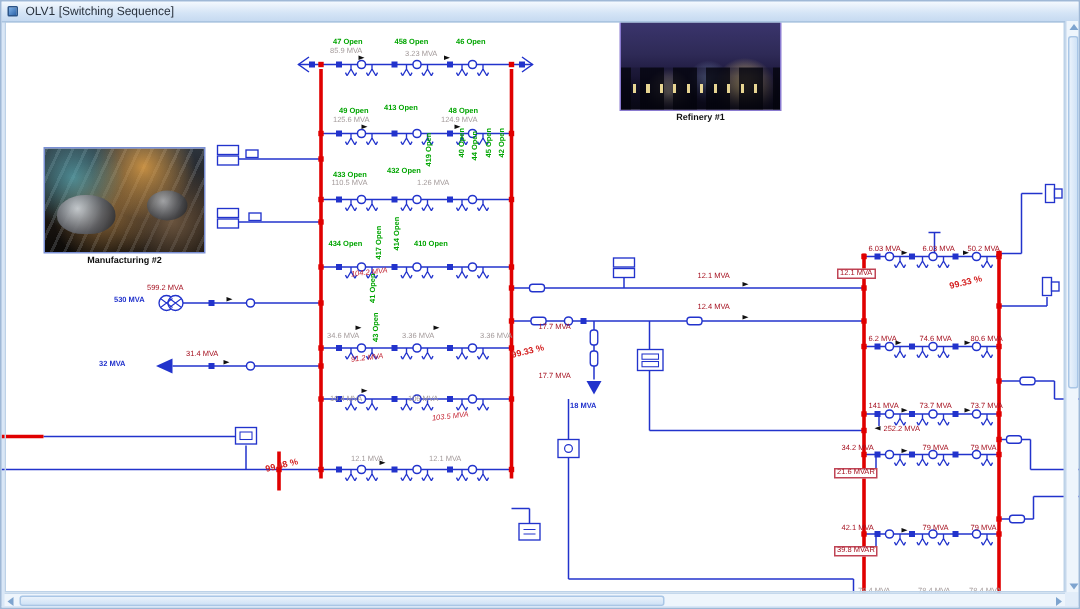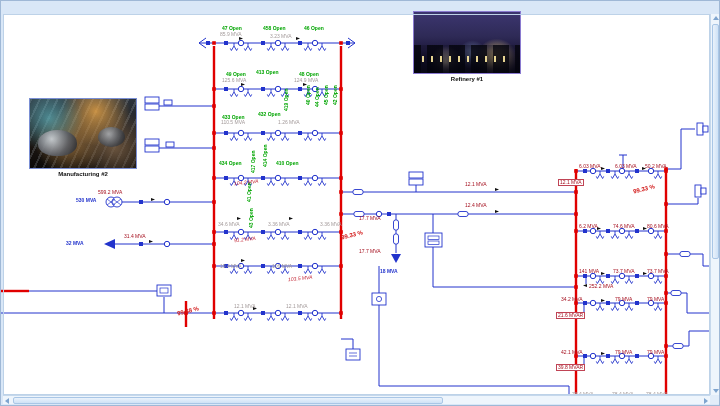--- a/index.html
+++ b/index.html
@@ -522,20 +522,24 @@
       <span class="lbl pct" style="left: 340px; top: 231px;">99.33 %</span>
       <span class="lbl pct" style="left: 632px; top: 185px;">99.33 %</span>
       <span class="lbl pct" style="left: 176px; top: 307px;">99.48 %</span>
       <span class="lbl b" style="left: 75px; top: 197px;">530 MVA</span>
       <span class="lbl b" style="left: 65px; top: 240px;">32 MVA</span>
       <span class="lbl b" style="left: 379px; top: 268px;">18 MVA</span>
     </div>
 
   <div class="canvas-frame"></div>
 
+  <div class="titlebar">
+    <div class="title-icon"></div>
+    <div class="title-text">OLV1 [Switching Sequence]</div>
+  </div>
 
   <div class="hscroll">
     <div class="sb-arrow sb-left"></div>
     <div class="hthumb"></div>
     <div class="sb-arrow sb-right"></div>
   </div>
   <div class="vscroll">
     <div class="sb-arrow sb-up"></div>
     <div class="vthumb"></div>
     <div class="sb-arrow sb-down"></div>

